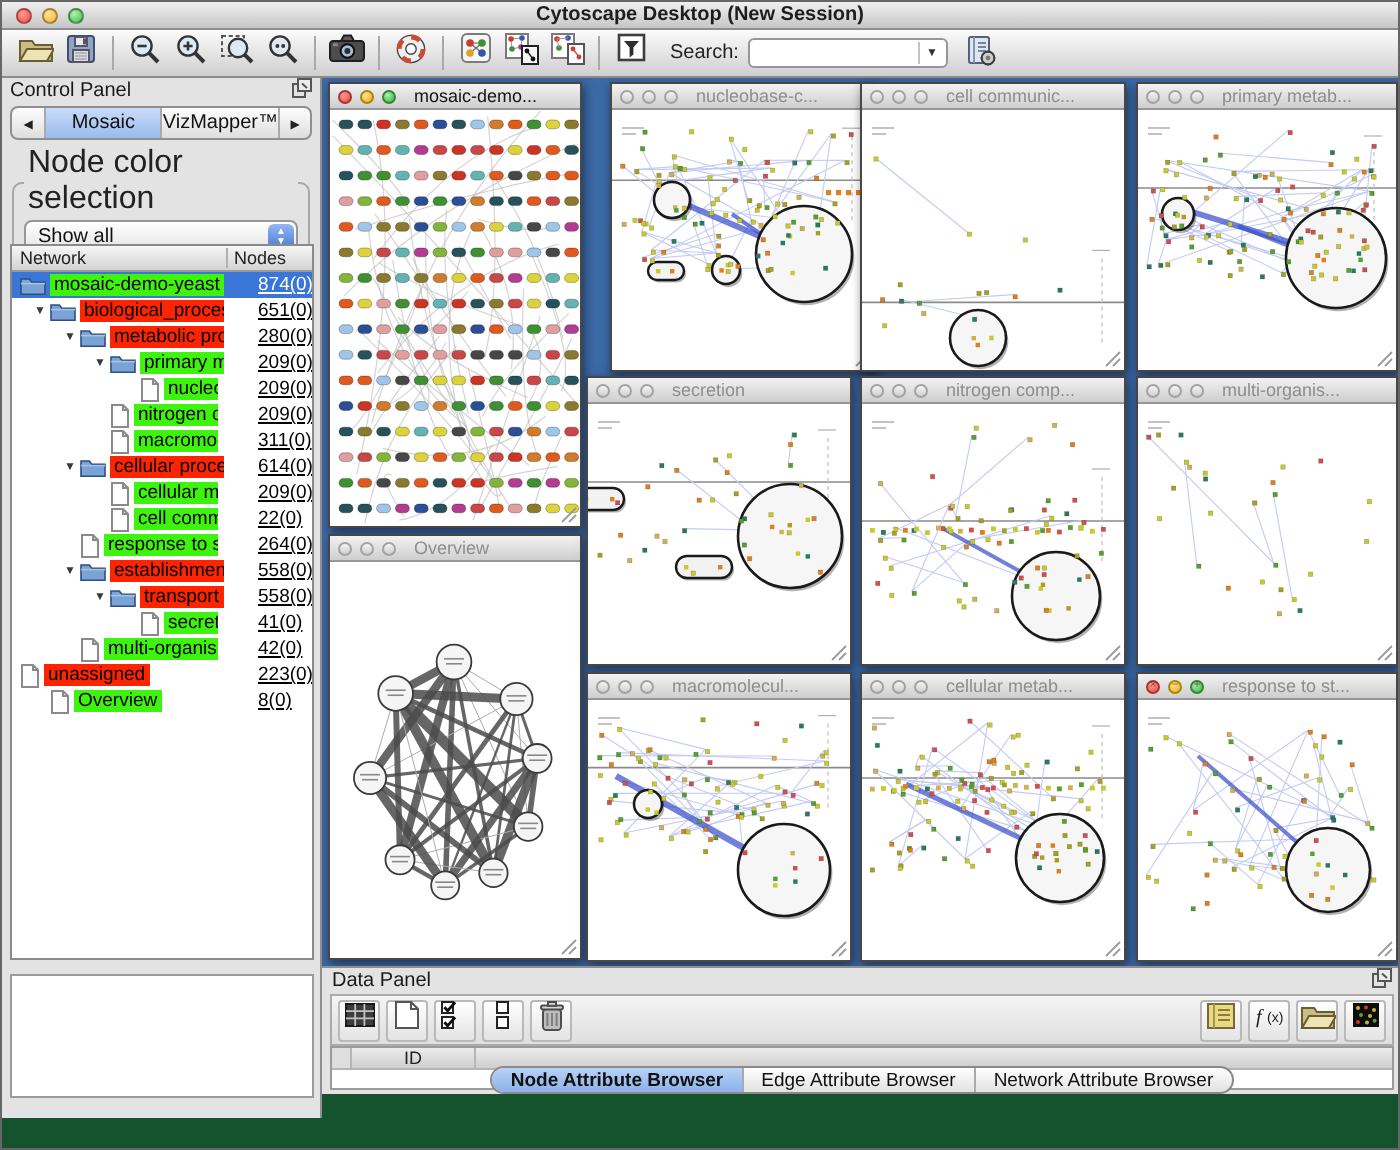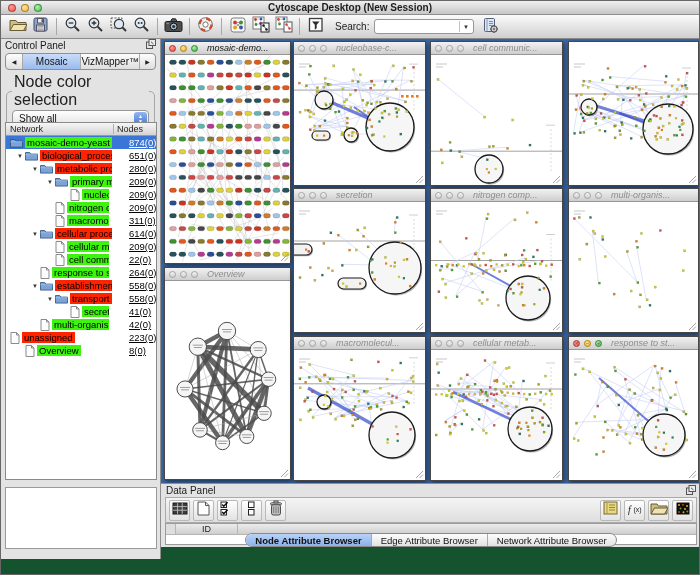--- a/index.html
+++ b/index.html
@@ -43,21 +43,21 @@
   .tri{width:10px;flex:none;font-size:6px;color:#3a3a3a;text-align:center;}
   .ticon{flex:none;margin-right:2px;display:flex;}
   .tlabel{padding:0 2px;color:#000;overflow:hidden;text-overflow:clip;}
   .hl-green{background:#3ef30e;}
   .hl-red{background:#ff2400;}
   .tcount{position:absolute;left:123px;color:#000;text-decoration:underline;}
   .sel .tcount{color:#fff;}
   .cp-bottom{position:absolute;left:4px;right:3px;top:448px;height:62px;border:1px solid #9a9a9a;background:#fff;}
   
   .rightcol{width:540px;display:flex;flex-direction:column;flex:none;}
-  .desktop{height:444px;background:#3c69a7;position:relative;overflow:hidden;font-style:italic;}
+  .desktop{height:444px;background:#3c69a7;position:relative;overflow:hidden;}
   .win{position:absolute;background:#fff;border:1px solid #474747;box-shadow:1px 2px 5px rgba(0,0,0,.5);}
   .win-title{height:13px;background:linear-gradient(#f2f2f2,#cecece);border-bottom:1px solid #979797;display:flex;align-items:center;padding:0 4px;overflow:hidden;}
   .win-title-text{font-size:9px;color:#8d8d8d;margin-left:5px;white-space:nowrap;overflow:hidden;}
   .win.active .win-title-text{color:#141414;}
   .wl{width:7px;height:7px;border-radius:50%;background:linear-gradient(#f4f4f4,#cfcfcf);border:1px solid #a3a3a3;flex:none;margin-right:4px;font-size:6px;line-height:5px;text-align:center;color:rgba(60,30,10,.6);}
   .wl.cr{background:radial-gradient(circle at 35% 30%,#ff9a93,#ef4b43);border-color:#a33;}
   .wl.cy{background:radial-gradient(circle at 35% 30%,#ffe09a,#f8ab1e);border-color:#a80;}
   .wl.cg{background:radial-gradient(circle at 35% 30%,#b2ecaa,#2fb743);border-color:#383;}
   .win-body{position:absolute;left:0;right:0;top:13px;bottom:0;background:#fff;overflow:hidden;}
   .win-body svg{display:block;}
@@ -778,21 +778,21 @@
                 <circle cx="20.025585265197975" cy="107.95437181534004" r="8.062521608779207" fill="#f5f5f5" stroke="#3a3a3a" stroke-width=".9"></circle>
                 <rect x="15.025585265197975" y="105.95437181534004" width="10" height=".8" fill="#888"></rect>
                 <rect x="16.025585265197975" y="108.45437181534004" width="8" height=".8" fill="#888"></rect>
                 <circle cx="32.824348440722105" cy="65.71697118103555" r="8.674826617585495" fill="#f5f5f5" stroke="#3a3a3a" stroke-width=".9"></circle>
                 <rect x="27.824348440722105" y="63.71697118103555" width="10" height=".8" fill="#888"></rect>
                 <rect x="28.824348440722105" y="66.21697118103555" width="8" height=".8" fill="#888"></rect>
                 <path d="M123 189 L116 196 M123 192.5 L119.5 196" stroke="#9a9a9a" stroke-width=".9" fill="none"></path>
               </svg>
             </div>
           </div>
-          <div class="win" style="left: 132px; top: 2px; width: 133px; height: 145px;">
+          <div class="win" style="left: 144px; top: 2px; width: 133px; height: 145px;">
             <div class="win-title">
               <span class="wl"></span>
               <span class="wl"></span>
               <span class="wl"></span>
               <span class="win-title-text">nucleobase-c...</span>
             </div>
             <div class="win-body">
               <svg width="100%" height="100%" viewBox="0 0 131 130" preserveAspectRatio="none">
                 <path d="M5 9 h11 M5 12 h7" stroke="#b0b0b0" stroke-width=".7"></path>
                 <line x1="0" y1="35.1" x2="131" y2="35.1" stroke="#8a8a8a" stroke-width=".8"></line>
@@ -983,20 +983,26 @@
                 <rect x="97.9" y="89.0" width="2.2" height="2.2" fill="#2a7a60" stroke="rgba(0,0,0,.25)" stroke-width=".3"></rect>
                 <rect x="9.2" y="93.8" width="2.2" height="2.2" fill="#de8020" stroke="rgba(0,0,0,.25)" stroke-width=".3"></rect>
                 <rect x="18.7" y="94.5" width="2.2" height="2.2" fill="#2a7a60" stroke="rgba(0,0,0,.25)" stroke-width=".3"></rect>
                 <rect x="18.0" y="86.3" width="2.2" height="2.2" fill="#a8a020" stroke="rgba(0,0,0,.25)" stroke-width=".3"></rect>
                 <rect x="10.2" y="106.8" width="2.2" height="2.2" fill="#c9c92e" stroke="rgba(0,0,0,.25)" stroke-width=".3"></rect>
                 <path d="M129 121 L122 128 M129 124.5 L125.5 128" stroke="#9a9a9a" stroke-width=".9" fill="none"></path>
               </svg>
             </div>
           </div>
           <div class="win" style="left: 407px; top: 2px; width: 131px; height: 145px;">
+            <div class="win-title">
+              <span class="wl"></span>
+              <span class="wl"></span>
+              <span class="wl"></span>
+              <span class="win-title-text">primary metab...</span>
+            </div>
             <div class="win-body">
               <svg width="100%" height="100%" viewBox="0 0 129 130" preserveAspectRatio="none">
                 <path d="M5 9 h11 M5 12 h7" stroke="#b0b0b0" stroke-width=".7"></path>
                 <line x1="0" y1="39" x2="129" y2="39" stroke="#8a8a8a" stroke-width=".8"></line>
                 <line x1="118" y1="17" x2="118" y2="61" stroke="#c8c8c8" stroke-width=".7" stroke-dasharray="2 2"></line>
                 <path d="M113 13 h9" stroke="#b0b0b0" stroke-width=".6"></path>
                 <line x1="68.8" y1="39.2" x2="34.1" y2="61.6" stroke="#c3cbf4" stroke-width=".55"></line>
                 <line x1="115.8" y1="40.6" x2="13.7" y2="25.1" stroke="#c3cbf4" stroke-width=".55"></line>
                 <line x1="60.2" y1="44.2" x2="13.7" y2="25.1" stroke="#c3cbf4" stroke-width=".55"></line>
                 <line x1="6.6" y1="39.4" x2="14.2" y2="64.8" stroke="#c3cbf4" stroke-width=".55"></line>

